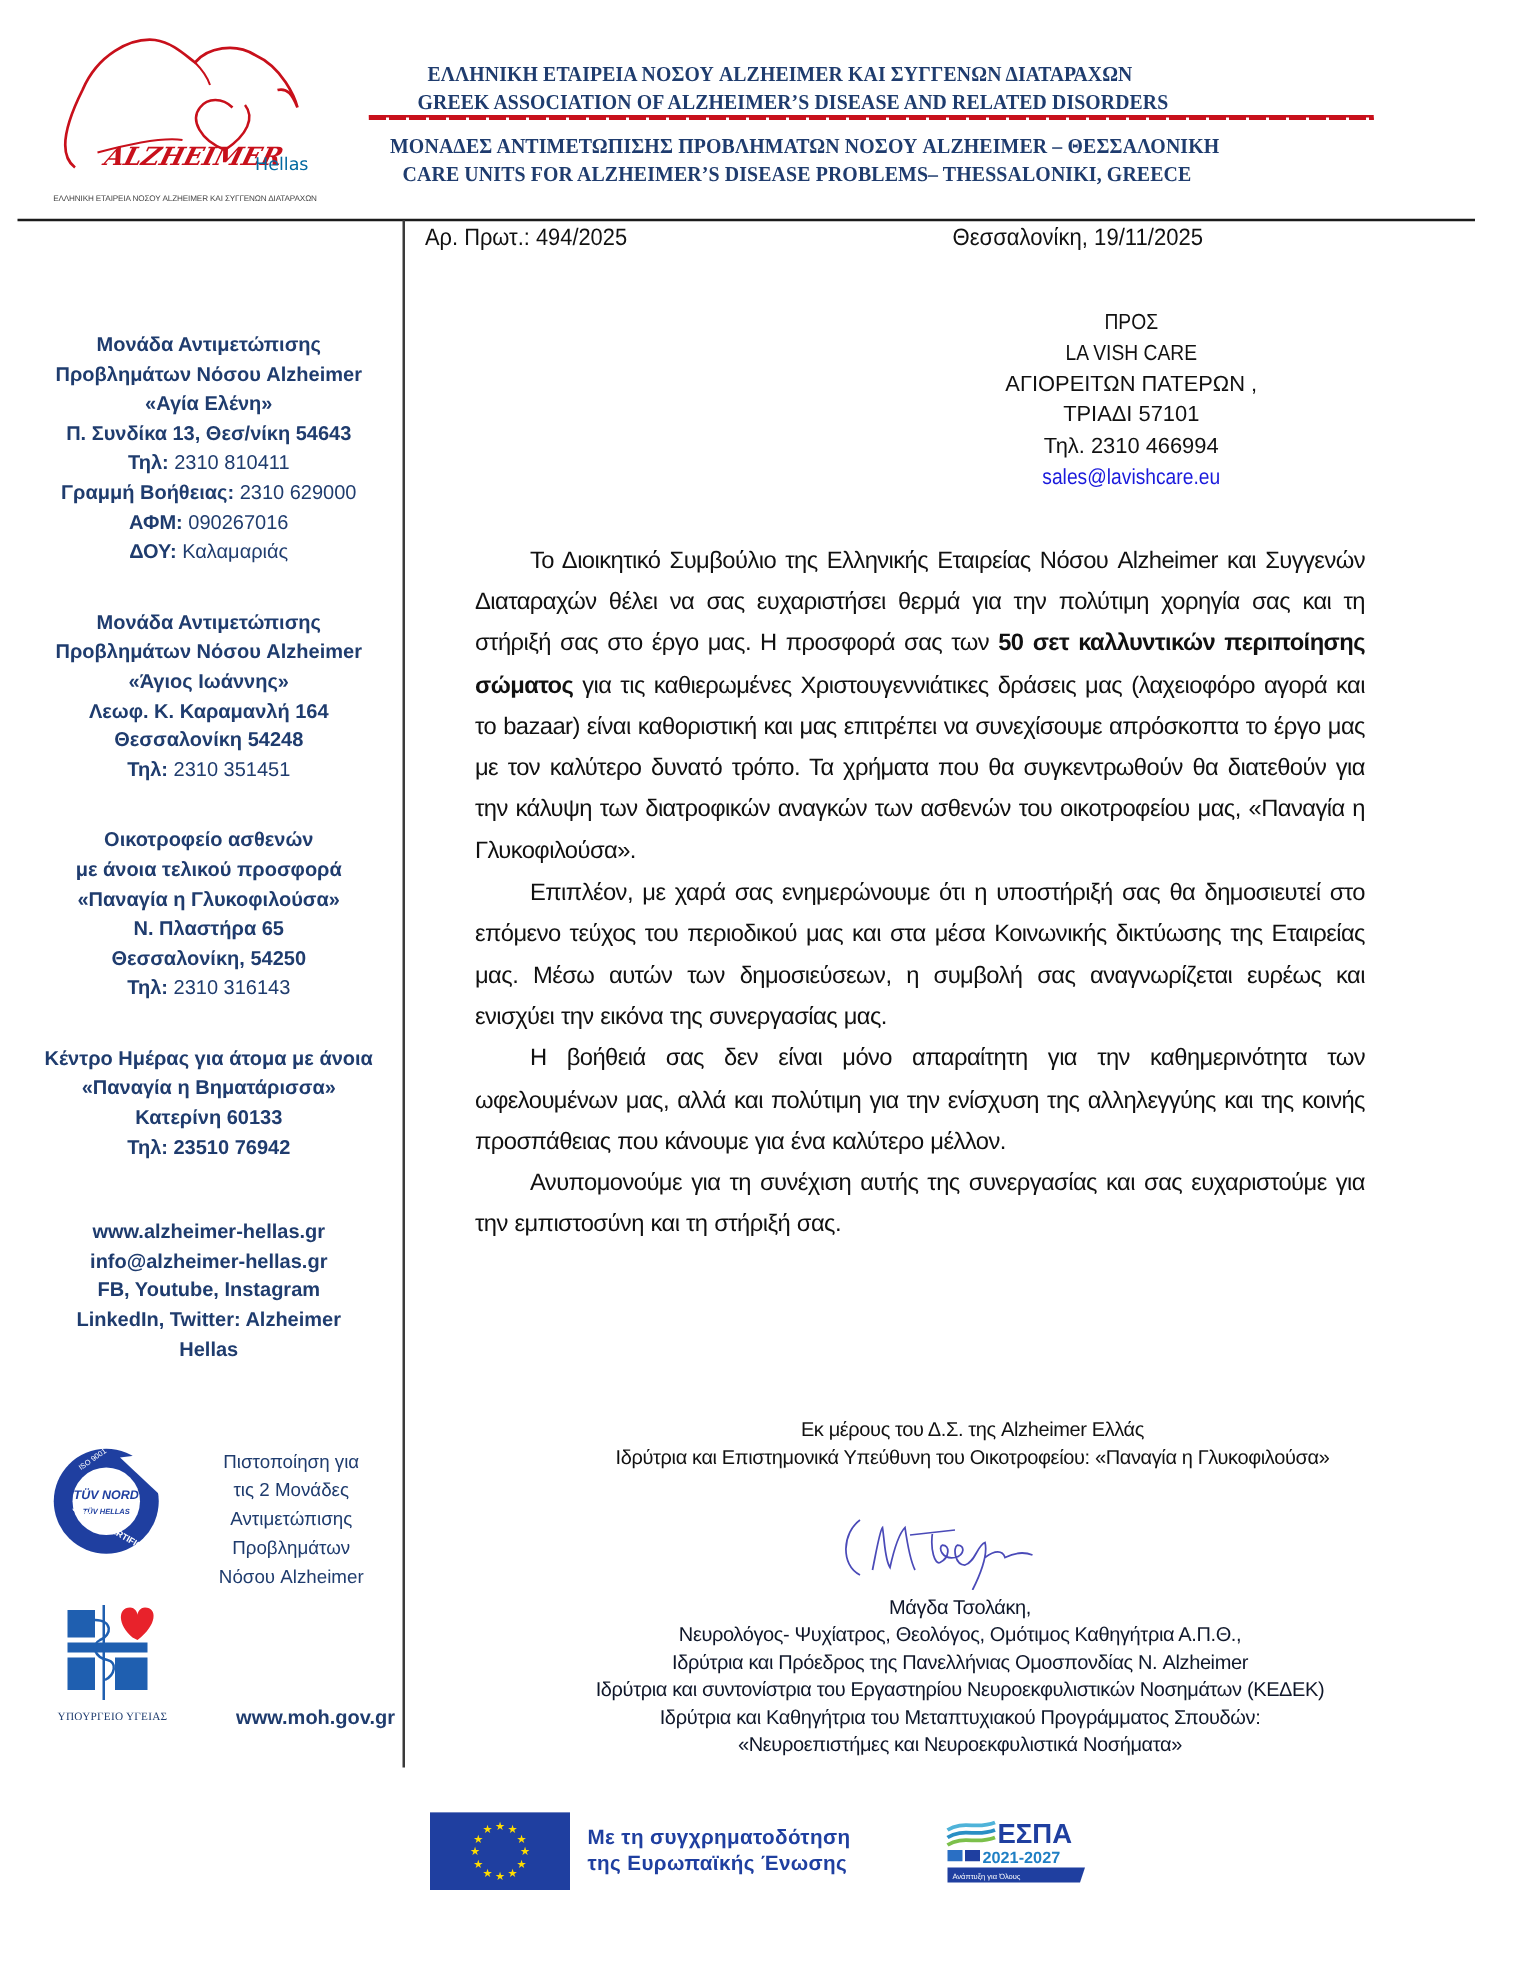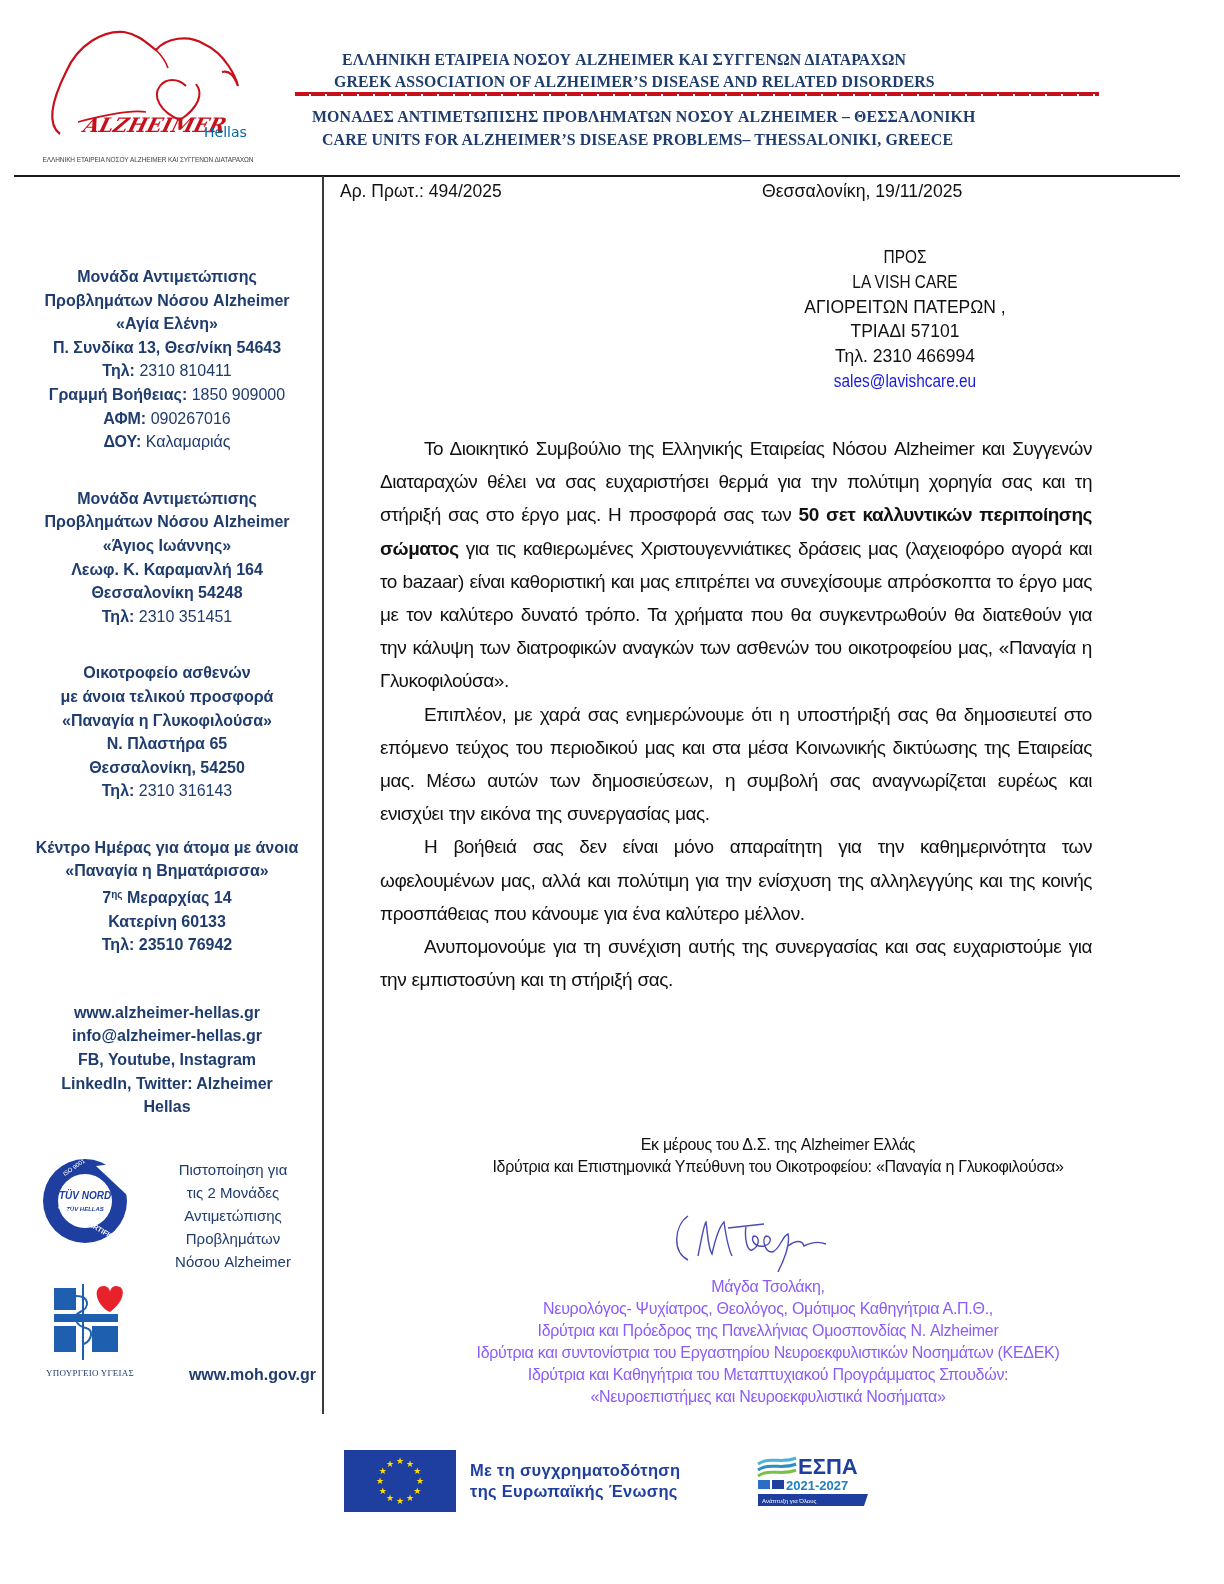--- a/index.html
+++ b/index.html
@@ -43,21 +43,21 @@
   .recipient .narrow { display: block; transform: scaleX(0.88); }
   .recipient .email { color: #1a1adc; }
 
   .letter { position: absolute; left: 380px; top: 432px; width: 712px; font-size: 19px; line-height: 33.2px; color: #111; text-align: justify; letter-spacing: -0.45px; word-spacing: 0.5px; }
   .letter p { margin: 0; text-indent: 44px; }
   .letter b { font-weight: bold; }
 
   .closing { position: absolute; left: 380px; top: 1134px; width: 796px; text-align: center; font-size: 16px; line-height: 22px; color: #111; letter-spacing: -0.3px; }
   .closing .greet { display: block; margin-bottom: 7px; }
   .signature { position: absolute; left: 668px; top: 1206px; width: 200px; height: 66px; }
-  .signer { position: absolute; left: 380px; top: 1276px; width: 776px; text-align: center; font-size: 16px; line-height: 22px; color: #8b5cf6; letter-spacing: -0.3px; }
+  .signer { position: absolute; left: 380px; top: 1276px; width: 776px; text-align: center; font-size: 16px; line-height: 22px; color: #0f172a; letter-spacing: -0.3px; }
 
   
   .eu-flag { position: absolute; left: 344px; top: 1450px; width: 112px; height: 62px; background: #1f3fa0; }
   .eu-text { position: absolute; left: 470px; top: 1460px; color: #1f3fa0; font-size: 16.5px; font-weight: bold; line-height: 21px; letter-spacing: 0.3px; }
   .espa { position: absolute; left: 756px; top: 1452px; width: 124px; height: 56px; }
 </style>
 </head>
 <body>
 
 <div class="logo">
@@ -80,21 +80,21 @@
 <div class="top-rule"></div>
 <div class="vert-rule"></div>
 
 <div class="sidebar">
   <div class="sb-block">
     <span class="sb-line"><b>Μονάδα Αντιμετώπισης</b></span>
     <span class="sb-line"><b>Προβλημάτων Νόσου Alzheimer</b></span>
     <span class="sb-line"><b>«Αγία Ελένη»</b></span>
     <span class="sb-line"><b>Π. Συνδίκα 13, Θεσ/νίκη 54643</b></span>
     <span class="sb-line"><b>Τηλ:</b><span> 2310 810411</span></span>
-    <span class="sb-line"><b>Γραμμή Βοήθειας:</b><span> 1850 909000</span></span>
+    <span class="sb-line"><b>Γραμμή Βοήθειας:</b><span> 2310 629000</span></span>
     <span class="sb-line"><b>ΑΦΜ:</b><span> 090267016</span></span>
     <span class="sb-line"><b>ΔΟΥ:</b><span> Καλαμαριάς</span></span>
   </div>
   <div class="sb-block">
     <span class="sb-line"><b>Μονάδα Αντιμετώπισης</b></span>
     <span class="sb-line"><b>Προβλημάτων Νόσου Alzheimer</b></span>
     <span class="sb-line"><b>«Άγιος Ιωάννης»</b></span>
     <span class="sb-line"><b>Λεωφ. Κ. Καραμανλή 164</b></span>
     <span class="sb-line"><b>Θεσσαλονίκη 54248</b></span>
     <span class="sb-line"><b>Τηλ:</b><span> 2310 351451</span></span>
@@ -103,21 +103,20 @@
     <span class="sb-line"><b>Οικοτροφείο ασθενών</b></span>
     <span class="sb-line"><b>με άνοια τελικού προσφορά</b></span>
     <span class="sb-line"><b>«Παναγία η Γλυκοφιλούσα»</b></span>
     <span class="sb-line"><b>Ν. Πλαστήρα 65</b></span>
     <span class="sb-line"><b>Θεσσαλονίκη, 54250</b></span>
     <span class="sb-line"><b>Τηλ:</b><span> 2310 316143</span></span>
   </div>
   <div class="sb-block">
     <span class="sb-line"><b>Κέντρο Ημέρας για άτομα με άνοια</b></span>
     <span class="sb-line"><b>«Παναγία η Βηματάρισσα»</b></span>
-    <span class="sb-line"><b>7</b><sup><b>ης</b></sup><b> Μεραρχίας 14</b></span>
     <span class="sb-line"><b>Κατερίνη 60133</b></span>
     <span class="sb-line"><b>Τηλ: 23510 76942</b></span>
   </div>
   <div class="sb-web">
     <span class="sb-line">www.alzheimer-hellas.gr</span>
     <span class="sb-line">info@alzheimer-hellas.gr</span>
     <span class="sb-line">FB, Youtube, Instagram</span>
     <span class="sb-line" style="white-space:normal;padding:0 38px;">LinkedIn, Twitter: Alzheimer Hellas</span>
   </div>
 </div>

